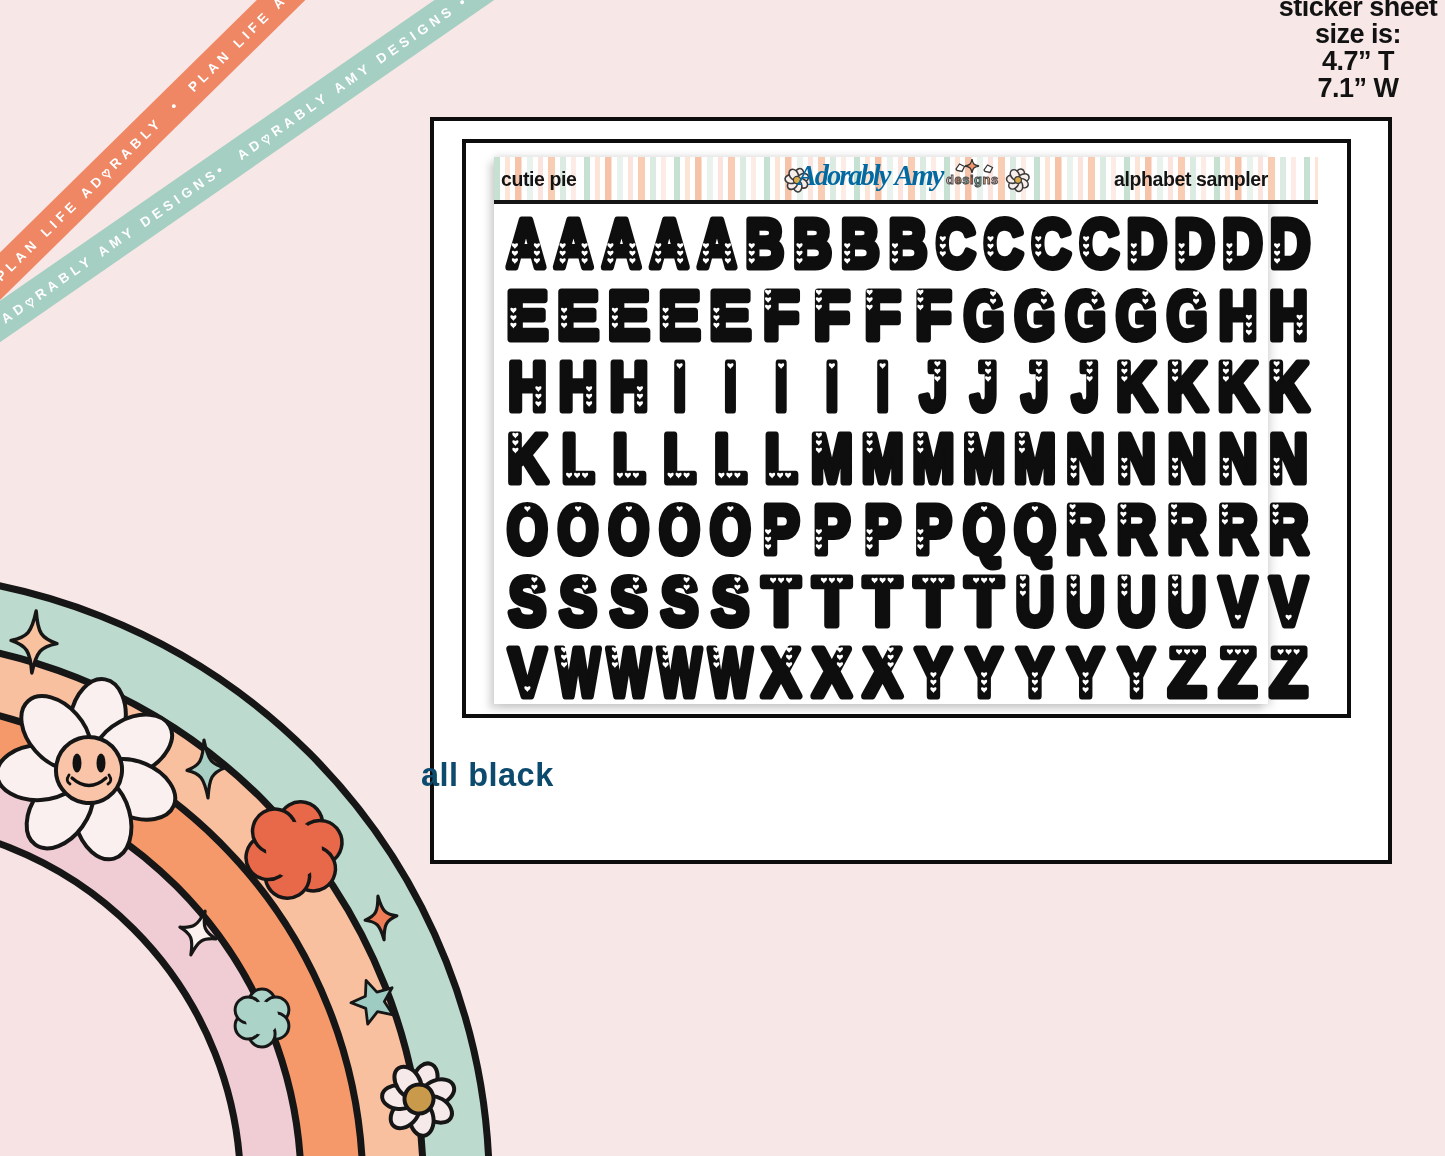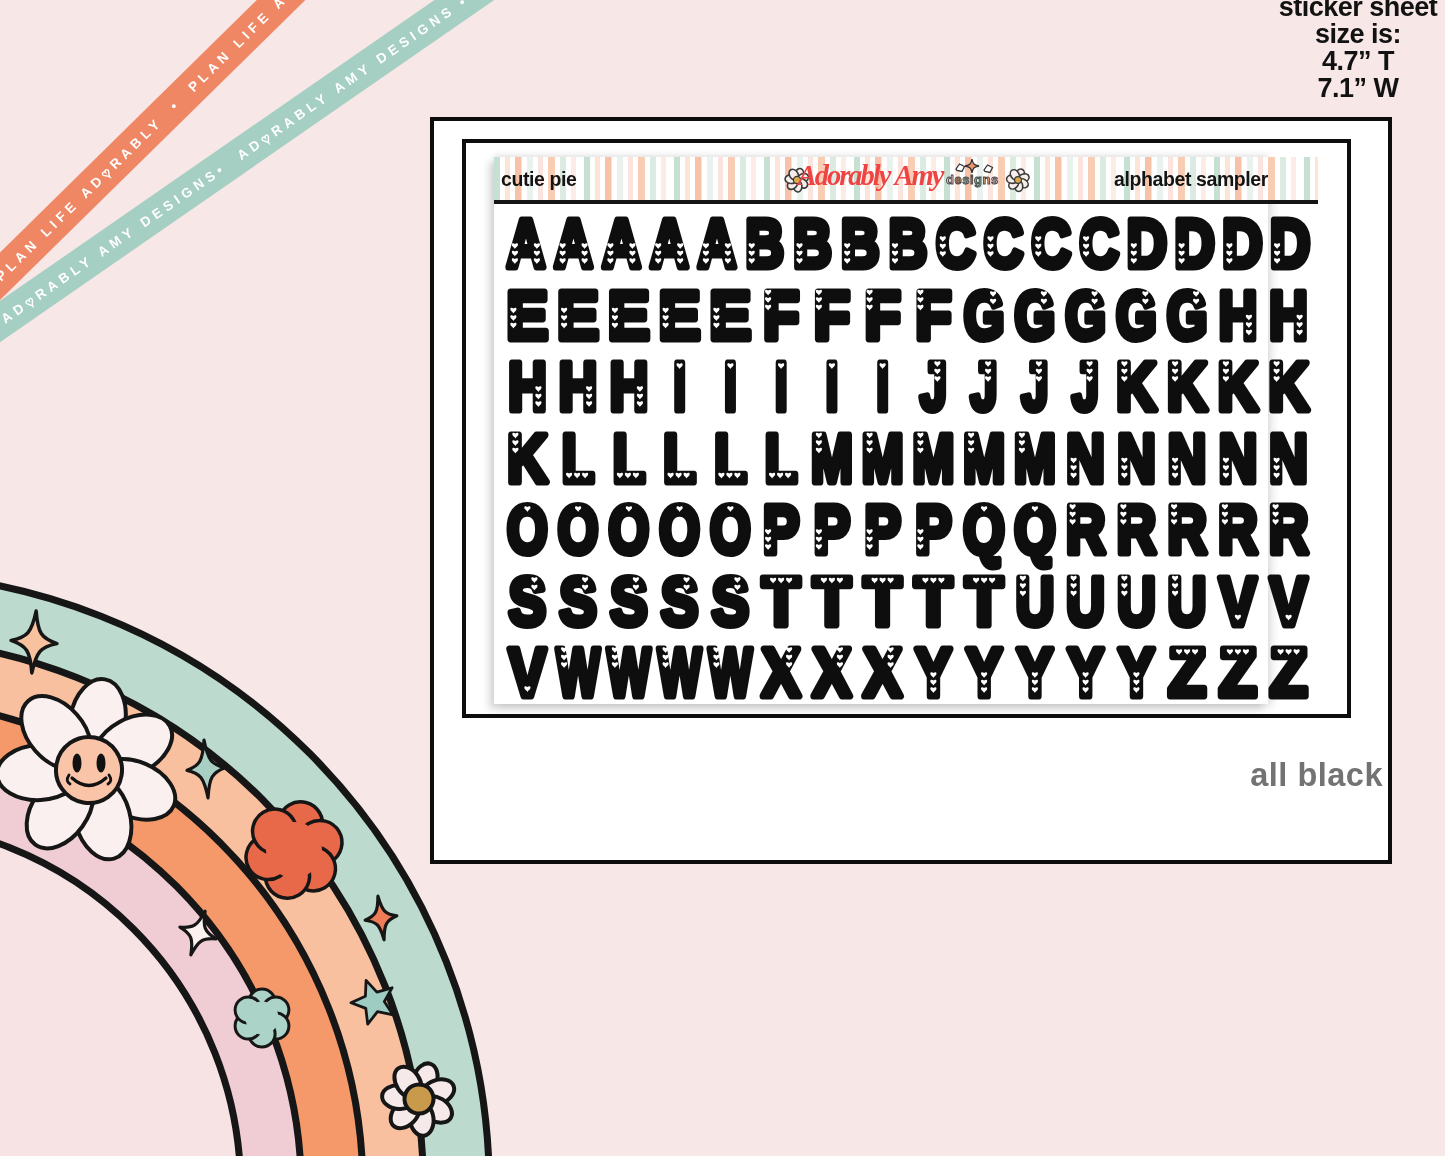--- a/index.html
+++ b/index.html
@@ -10,39 +10,39 @@
           transform-origin:0 50%;box-sizing:border-box}
   .rib-o{background:#ef8765;width:780px;left:-70px;top:328px;transform:rotate(-44.5deg);padding-left:95px}
   .rib-t{background:#a5cfc2;width:900px;left:-70px;top:353px;transform:rotate(-34.7deg);padding-left:88px}
   .rheart{display:inline-block;transform:translateY(1px);font-size:14px;color:transparent;-webkit-text-stroke:1.3px #fff}
   .sizenote{position:absolute;left:1260px;top:-6px;width:196px;text-align:center;
             color:#121212;font-weight:700;font-size:27px;line-height:27px;letter-spacing:-0.5px}
   .outerbox{position:absolute;left:430px;top:117px;width:962px;height:747px;
             box-sizing:border-box;border:4.5px solid #0d0d0d;background:#fff}
   .innerbox{position:absolute;left:462px;top:139px;width:889px;height:579px;
             box-sizing:border-box;border:4px solid #0d0d0d;background:#fff}
-  .caption{position:absolute;left:421px;top:757px;width:962px;text-align:right;
-           font-size:32.5px;font-weight:700;color:#737373;letter-spacing:0.5px}
+  .caption{position:absolute;left:421px;top:757px;width:962px;text-align:left;
+           font-size:32.5px;font-weight:700;color:#0c4a6e;letter-spacing:0.5px}
   .sheet{position:absolute;left:494px;top:157px;width:774px;height:547px;background:#fff;
          box-shadow:-5px 5px 7px rgba(120,120,120,.28), 5px 3px 7px rgba(150,150,150,.22), 0 -3px 5px rgba(160,160,160,.18)}
   .shead{position:absolute;left:0;top:0;width:824px;height:43px;
     background:repeating-linear-gradient(90deg,
       #c6e0d2 0 6px,#ffffff 6px 11px,#fce4d6 11px 16px,#ffffff 16px 21px,
       #f7c3a8 21px 27px,#ffffff 28px 33px,#e9f2ec 33px 39px,#ffffff 39px 44px,
       #fbe4de 44px 49px,#ffffff 49px 54px,#f9cdb4 54px 61px,#ffffff 61px 66px,
       #dcebe1 66px 72px,#ffffff 72px 77px,#fcece5 77px 82px,#ffffff 82px 90px)}
   .srule{position:absolute;left:0;top:43px;width:824px;height:3.5px;background:#151515}
   .stitle{position:absolute;top:0;height:43px;line-height:45px;font-weight:700;
           font-size:19.5px;color:#141414;letter-spacing:-0.4px}
   .st-l{left:7px}
   .st-r{right:0}
   .logo{position:absolute;left:0;top:0;width:824px;height:43px}
   .script{position:absolute;left:302px;top:3px;width:148px;text-align:center;white-space:nowrap;
           font-family:"Liberation Serif",serif;font-style:italic;font-weight:700;
-          font-size:28.5px;letter-spacing:-2px;color:#ef4444}
+          font-size:28.5px;letter-spacing:-2px;color:#0369a1}
   .designs{position:absolute;left:452px;top:15px;font-size:13px;font-weight:700;
            -webkit-text-stroke:0.9px #4a4a4a;letter-spacing:0.5px}
 </style>
 </head>
 <body>
 
 <div class="ribbon rib-o">PLAN&nbsp;LIFE&nbsp;AD<span class="rheart">♥</span>RABLY&nbsp;&nbsp;•&nbsp;&nbsp;PLAN&nbsp;LIFE&nbsp;ADRABLY&nbsp;&nbsp;•</div>
 
 <div class="ribbon rib-t">AD<span class="rheart">♥</span>RABLY&nbsp;AMY&nbsp;DESIGNS•&nbsp;&nbsp;AD<span class="rheart">♥</span>RABLY&nbsp;AMY&nbsp;DESIGNS&nbsp;•&nbsp;ADRABLY</div>
 

